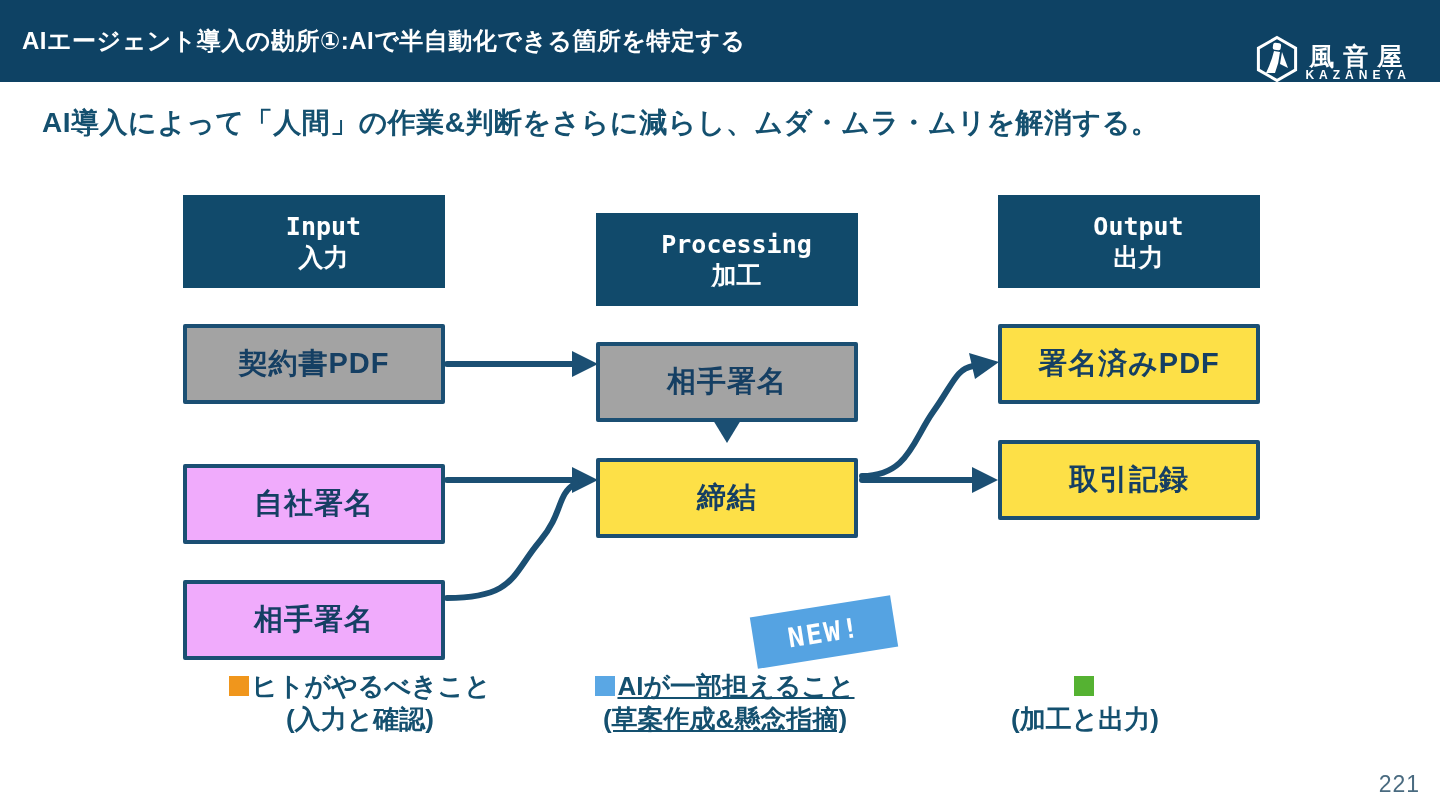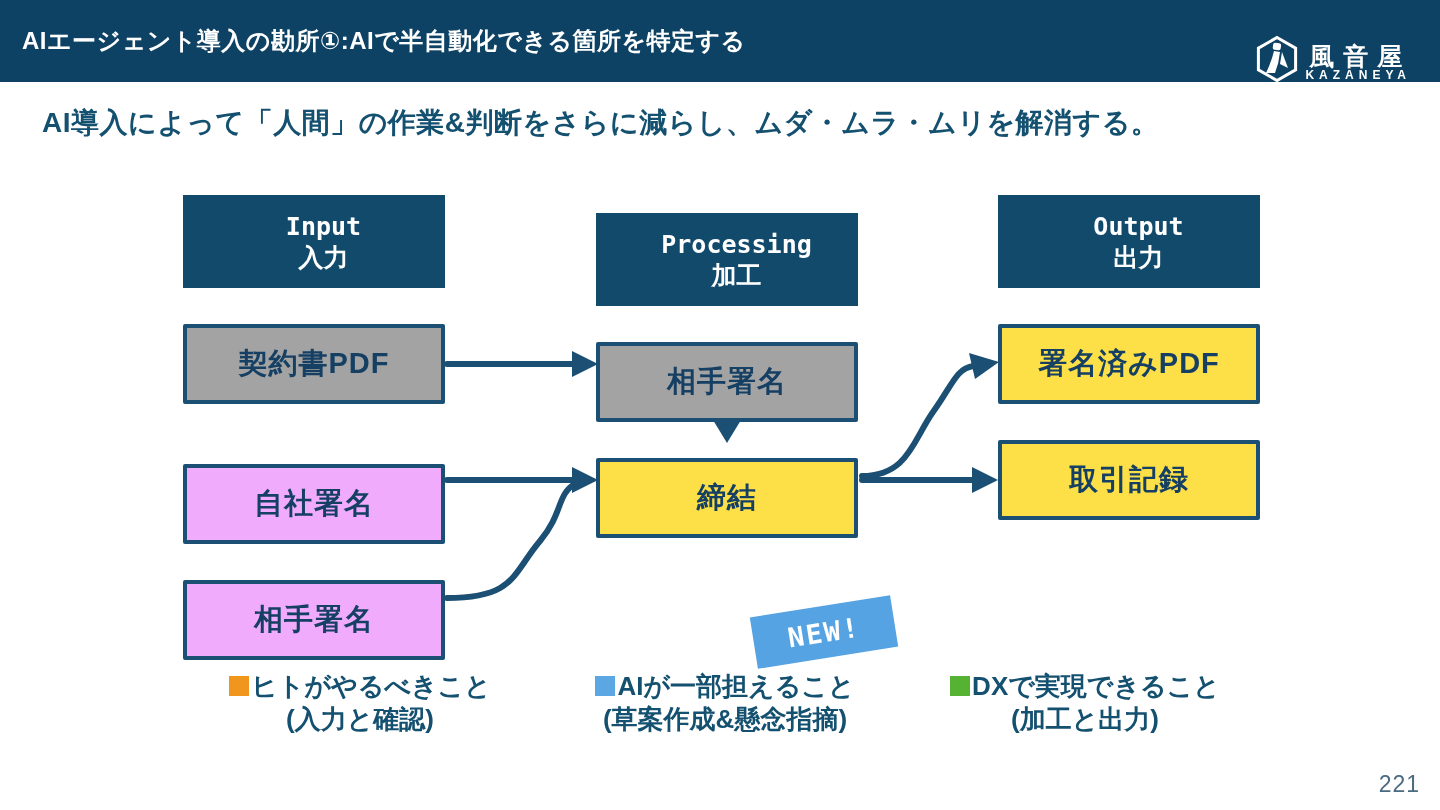--- a/index.html
+++ b/index.html
@@ -70,21 +70,21 @@
   .legend-item {
     position:absolute; top:670px; text-align:center;
     font-size:26px; font-weight:bold; color:#14506f; line-height:33px;
     white-space:nowrap;
   }
   .legend-item .sw {
     display:inline-block; width:20px; height:20px; margin-right:2px;
     vertical-align:-1px;
   }
   .li1 { left:198px; width:324px; }
-  .li2 { left:556px; width:338px; }
+  .li2 { left:556px; width:338px;text-decoration:underline; }
   .li3 { left:916px; width:338px; }
   .sw-orange { background:#f0961c; }
   .sw-blue   { background:#5aa7e4; }
   .sw-green  { background:#55b232; }
 
   .page-number {
     position:absolute; right:20px; bottom:12px; font-size:23px;
     color:#4a6b80; letter-spacing:1px;
   }
 </style>
@@ -152,19 +152,19 @@
 
   <div class="legend-item li1">
     <span class="sw sw-orange"></span><span>ヒトがやるべきこと</span><br>
     <span>(入力と確認)</span>
   </div>
   <div class="legend-item li2">
     <span class="sw sw-blue"></span><span>AIが一部担えること</span><br>
     <span>(草案作成&amp;懸念指摘)</span>
   </div>
   <div class="legend-item li3">
-    <span class="sw sw-green"></span><span>DXで実現できること</span><br>
+    <span class="sw sw-green"></span><br>
     <span>(加工と出力)</span>
   </div>
 
   <div class="page-number">221</div>
 
 </div>
 
 </body></html>

